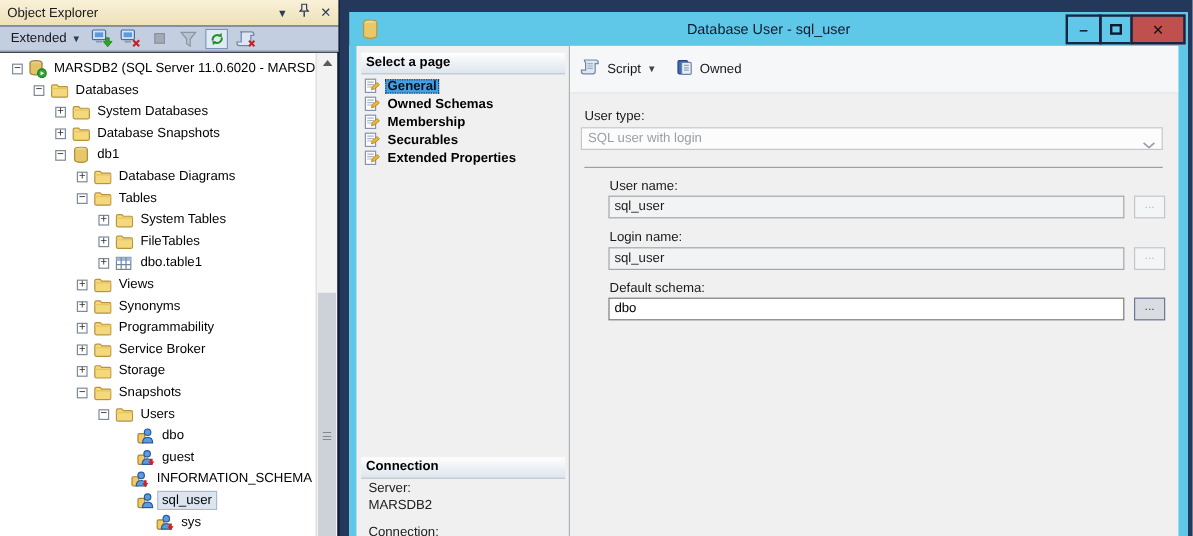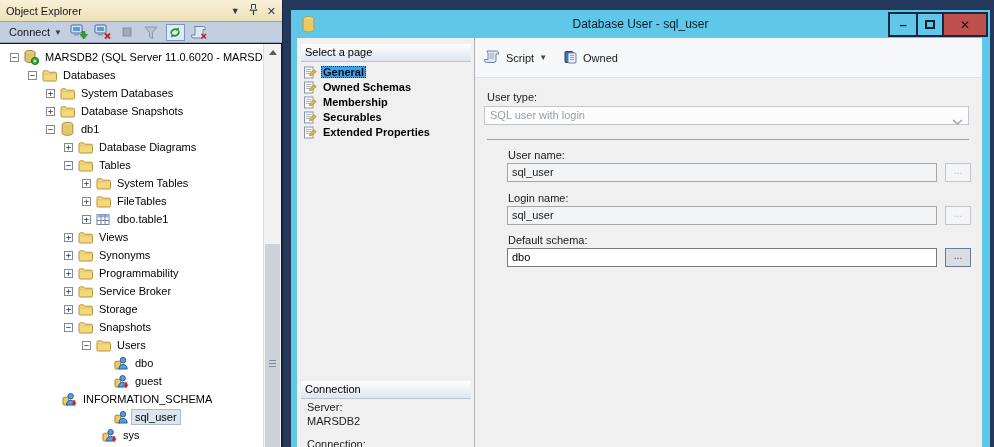--- a/index.html
+++ b/index.html
@@ -43,21 +43,21 @@
   .wbtn { height:25px; border:2px solid #152742; margin-left:-2px; display:flex; align-items:center; justify-content:center; background:transparent; }
   .wbtn.min { width:30px; font-size:13px; font-weight:bold; color:#0d1b2e; }
   .wbtn.max { width:28px; }
   .wbtn.max .sq { width:10px; height:9px; border:2px solid #0d1b2e; }
   .wbtn.close { width:46px; background:#c0504e; font-size:12px; font-weight:bold; color:#16120f; }
 
   .dlg-body { position:absolute; left:0; right:0; top:28px; bottom:0; background:#f0f0f0;
      border-left:6px solid #5fc8e8; border-right:8px solid #5fc8e8; overflow:hidden; }
 
   .pane-header { position:absolute; left:4px; width:170px; height:18px; background:linear-gradient(180deg,#fefefe,#dde5ee);
-     border-bottom:1px solid #bcc4d0; font-size:11px; font-weight:normal; color:#000; line-height:17px; padding-left:4px; }
+     border-bottom:1px solid #bcc4d0; font-size:11px; font-weight:bold; color:#000; line-height:17px; padding-left:4px; }
   .hdr-pages { top:6px; }
   .hdr-conn { top:343px; }
   .page-list { position:absolute; left:4px; top:26px; width:172px;font-weight:bold; }
   .pitem { height:15px; display:flex; align-items:center; padding-left:2px; }
   .picon { flex:0 0 14px; width:14px; height:13px; margin-right:4px; }
   .plabel { font-size:11px; color:#000; padding:0 2px; }
   .pitem.sel .plabel { background:#44a0e4; color:#05101c; outline:1px dotted #123a5e; outline-offset:-1px; }
 
   .conn-block { position:absolute; left:10px; top:362px; font-size:11px; color:#202020; line-height:14px; }
   .conn-label2 { position:absolute; left:10px; top:400px; font-size:11px; color:#202020; }
@@ -94,21 +94,21 @@
         <span class="g">▼</span>
         <span><svg width="9" height="12" viewBox="0 0 9 12">
               <path d="M2.5 0.5h4v4.2l1.5 1.6h-7l1.5-1.6z" fill="none" stroke="#2c3c58" stroke-width="1"></path>
               <line x1="4.5" y1="6.5" x2="4.5" y2="11" stroke="#2c3c58" stroke-width="1.2"></line>
             </svg></span>
         <span class="g" style="font-size:11px">✕</span>
       </span>
     </div>
     <div class="oe-toolbar">
       <span class="connect-btn">
-        <span>Connect</span>
+        <span>Extended</span>
         <span class="g">▼</span>
       </span>
       <span class="tbicon">
           <svg width="18" height="16" viewBox="0 0 18 16">
             <rect x="1" y="1" width="11" height="8" rx="1" fill="#d3e2f2" stroke="#4a6a9a"></rect>
             <rect x="3" y="3" width="7" height="4" fill="#5a9ae0"></rect>
             <rect x="4" y="10" width="5" height="1.5" fill="#8a9ab0"></rect>
             <path d="M12 7.5h3v3h2.5L13.8 15l-3.8-4.5h2z" fill="#2da32d" stroke="#1a7a1d" stroke-width="0.6"></path>
           </svg>
         </span>
@@ -338,21 +338,21 @@
             <span class="ticon">
               <svg width="15" height="14" viewBox="0 0 15 14">
                 <path d="M1 6.5q0-1.2 1.1-1.2h3.4q1.1 0 1.1 1.2v5.3q0 1.2-1.1 1.2H2.1Q1 13 1 11.8z" fill="#eecb66" stroke="#a8852f"></path>
                 <circle cx="8.6" cy="4.2" r="2.7" fill="#5b9be2" stroke="#2a5a9a"></circle>
                 <path d="M4.5 13c0-3 1.8-4.6 4.1-4.6s4.1 1.6 4.1 4.6z" fill="#5b9be2" stroke="#2a5a9a"></path>
                 <path d="M11 8.2h2.2v2.4h1.5L12.1 14l-2.6-3.4h1.5z" fill="#d42222"></path>
               </svg>
             </span>
             <span class="tlabel">guest</span>
           </div>
-          <div class="trow" style="padding-left: 48px;">
+          <div class="trow" style="padding-left: 100px; justify-content: flex-end;">
             <span class="texp empty"></span>
             <span class="ticon">
               <svg width="15" height="14" viewBox="0 0 15 14">
                 <path d="M1 6.5q0-1.2 1.1-1.2h3.4q1.1 0 1.1 1.2v5.3q0 1.2-1.1 1.2H2.1Q1 13 1 11.8z" fill="#eecb66" stroke="#a8852f"></path>
                 <circle cx="8.6" cy="4.2" r="2.7" fill="#5b9be2" stroke="#2a5a9a"></circle>
                 <path d="M4.5 13c0-3 1.8-4.6 4.1-4.6s4.1 1.6 4.1 4.6z" fill="#5b9be2" stroke="#2a5a9a"></path>
                 <path d="M11 8.2h2.2v2.4h1.5L12.1 14l-2.6-3.4h1.5z" fill="#d42222"></path>
               </svg>
             </span>
             <span class="tlabel">INFORMATION_SCHEMA</span>
@@ -361,21 +361,21 @@
             <span class="texp empty"></span>
             <span class="ticon">
               <svg width="15" height="14" viewBox="0 0 15 14">
                 <path d="M1 6.5q0-1.2 1.1-1.2h3.4q1.1 0 1.1 1.2v5.3q0 1.2-1.1 1.2H2.1Q1 13 1 11.8z" fill="#eecb66" stroke="#a8852f"></path>
                 <circle cx="9" cy="4.2" r="2.7" fill="#5b9be2" stroke="#2a5a9a"></circle>
                 <path d="M4.8 13c0-3 1.9-4.6 4.2-4.6s4.2 1.6 4.2 4.6z" fill="#5b9be2" stroke="#2a5a9a"></path>
               </svg>
             </span>
             <span class="tlabel sel">sql_user</span>
           </div>
-          <div class="trow" style="padding-left: 88px;">
+          <div class="trow" style="padding-left: 116px;">
             <span class="texp empty"></span>
             <span class="ticon">
               <svg width="15" height="14" viewBox="0 0 15 14">
                 <path d="M1 6.5q0-1.2 1.1-1.2h3.4q1.1 0 1.1 1.2v5.3q0 1.2-1.1 1.2H2.1Q1 13 1 11.8z" fill="#eecb66" stroke="#a8852f"></path>
                 <circle cx="8.6" cy="4.2" r="2.7" fill="#5b9be2" stroke="#2a5a9a"></circle>
                 <path d="M4.5 13c0-3 1.8-4.6 4.1-4.6s4.1 1.6 4.1 4.6z" fill="#5b9be2" stroke="#2a5a9a"></path>
                 <path d="M11 8.2h2.2v2.4h1.5L12.1 14l-2.6-3.4h1.5z" fill="#d42222"></path>
               </svg>
             </span>
             <span class="tlabel">sys</span>

